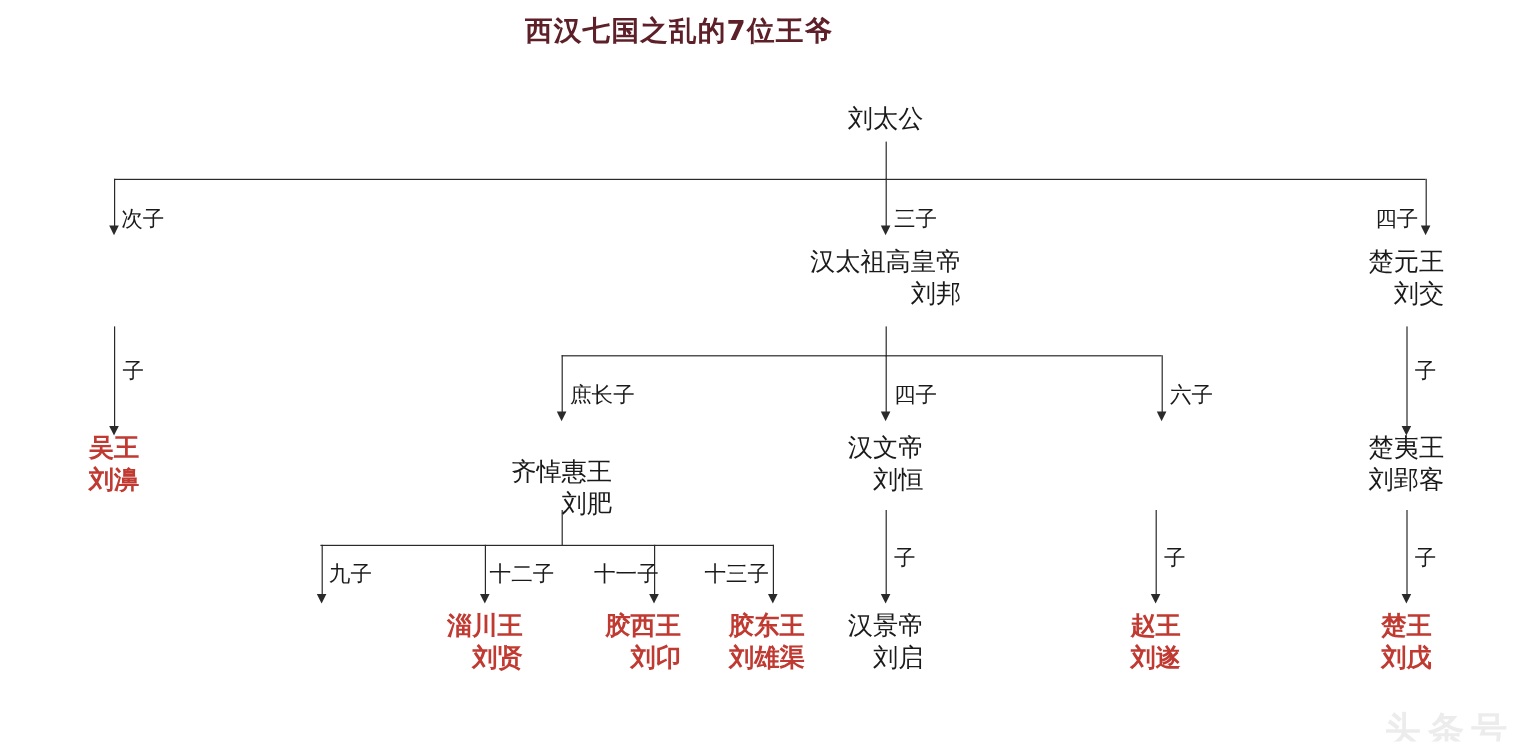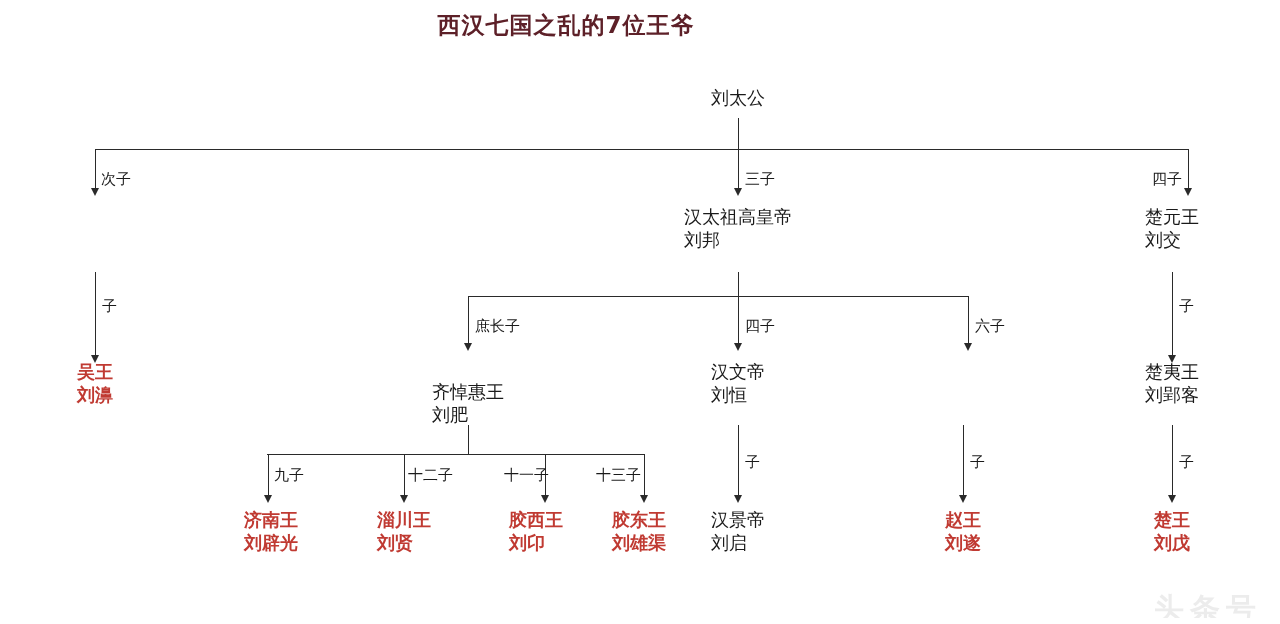--- a/index.html
+++ b/index.html
@@ -26,23 +26,23 @@
     width: 1132px;
     text-align: center;
     font-size: 23px;
     font-weight: 700;
     color: #5d2028;
     letter-spacing: 1px;
   }
   
   .node {
     position: absolute;
-    text-align: left;
+    text-align: right;
     line-height: 1.28;
-    font-size: 18px;
+    font-size: 21px;
     color: #1a1a1a;
     white-space: nowrap;
     transform: translateX(-50%);
   }
   .node .ln {
     display: block;
   }
   .node.red {
     color: #c03a32;
     font-weight: bold;
@@ -66,21 +66,21 @@
     width: 0;
     height: 0;
     border-left: 4.5px solid transparent;
     border-right: 4.5px solid transparent;
     border-top: 8px solid #2a2a2a;
     transform: translateX(-50%);
   }
   
   .elabel {
     position: absolute;
-    font-size: 15px;
+    font-size: 18px;
     color: #1a1a1a;
     white-space: nowrap;
   }
   .elabel.right { transform: translateX(0); }
   .elabel.left  { transform: translateX(-100%); }
   
   .watermark {
     position: absolute;
     right: 18px;
     bottom: 6px;
@@ -200,24 +200,20 @@
   <div class="elabel right" style="left:745px; top:453px;">子</div>
 
   <div class="vline thin" style="left:963px; top:425px; height:72px;"></div>
   <div class="arrow" style="left:963px; top:495px;"></div>
   <div class="elabel right" style="left:970px; top:453px;">子</div>
 
   <div class="vline thin" style="left:1172px; top:425px; height:72px;"></div>
   <div class="arrow" style="left:1172px; top:495px;"></div>
   <div class="elabel right" style="left:1179px; top:453px;">子</div>
 
-  <div class="node red" style="left:271px; top:508px;">
-    <span class="ln">济南王</span>
-    <span class="ln">刘辟光</span>
-  </div>
 
   <div class="node red" style="left:404px; top:508px;">
     <span class="ln">淄川王</span>
     <span class="ln">刘贤</span>
   </div>
 
   <div class="node red" style="left:536px; top:508px;">
     <span class="ln">胶西王</span>
     <span class="ln">刘卬</span>
   </div>

